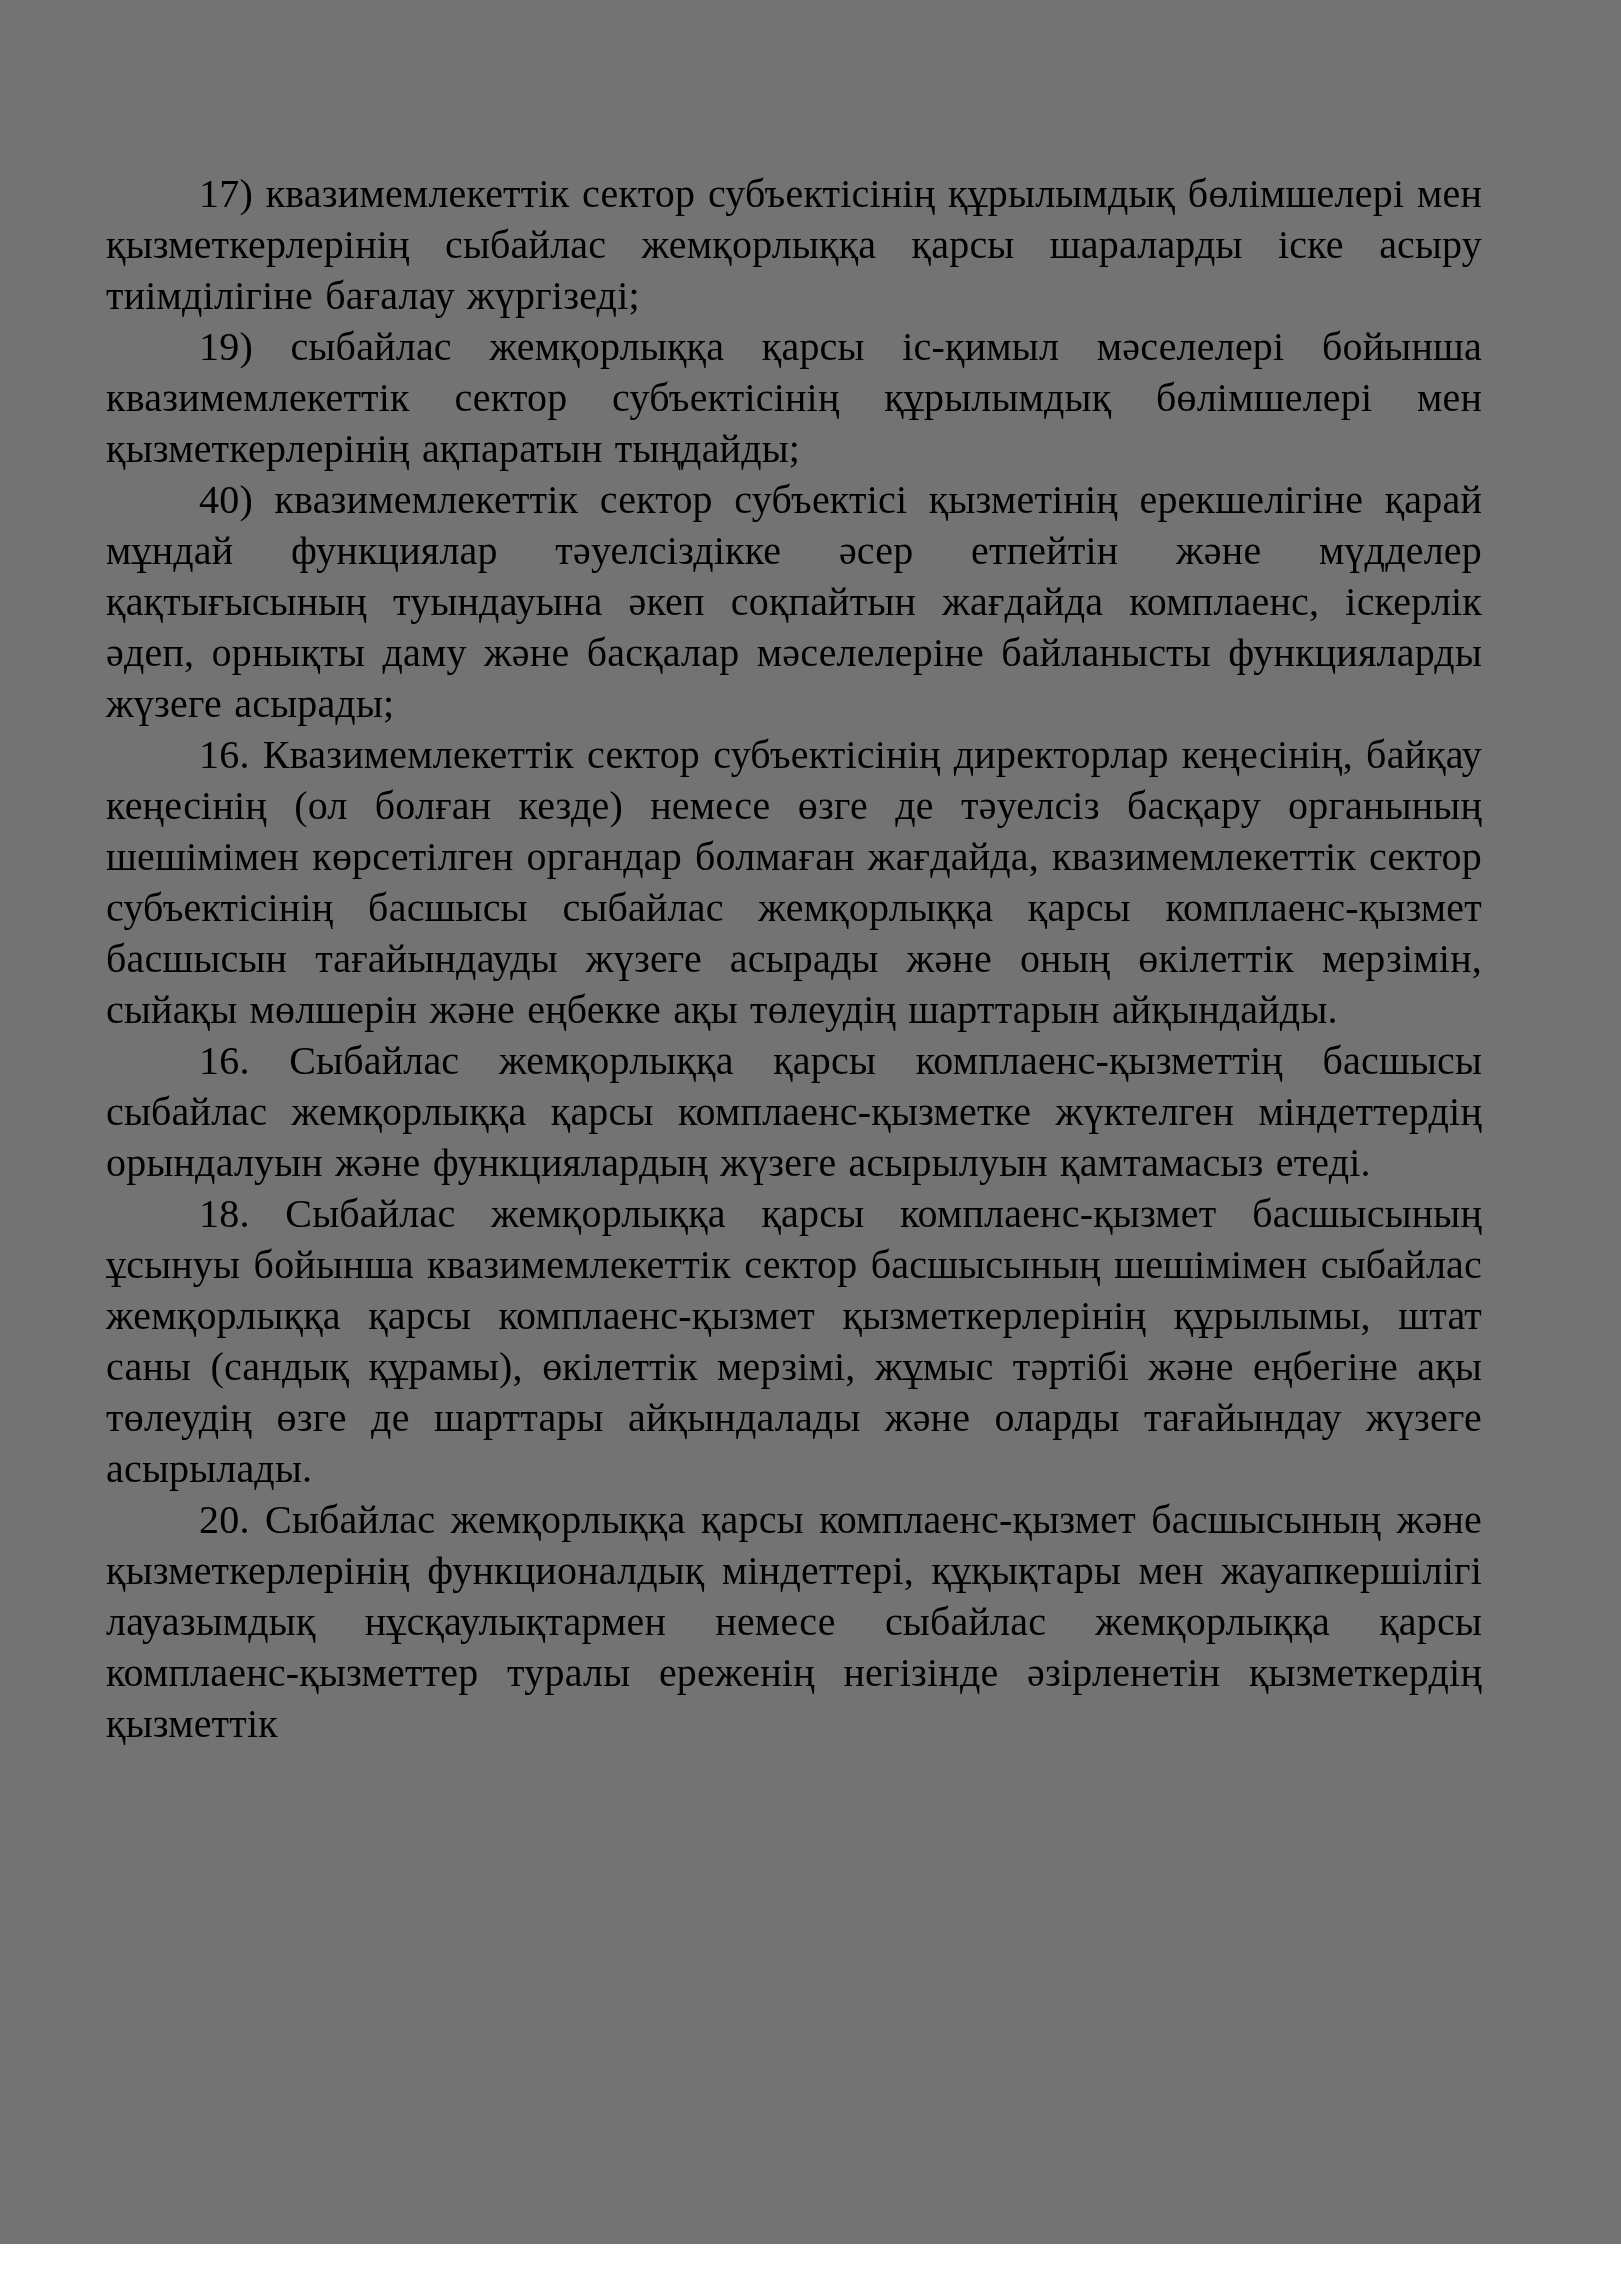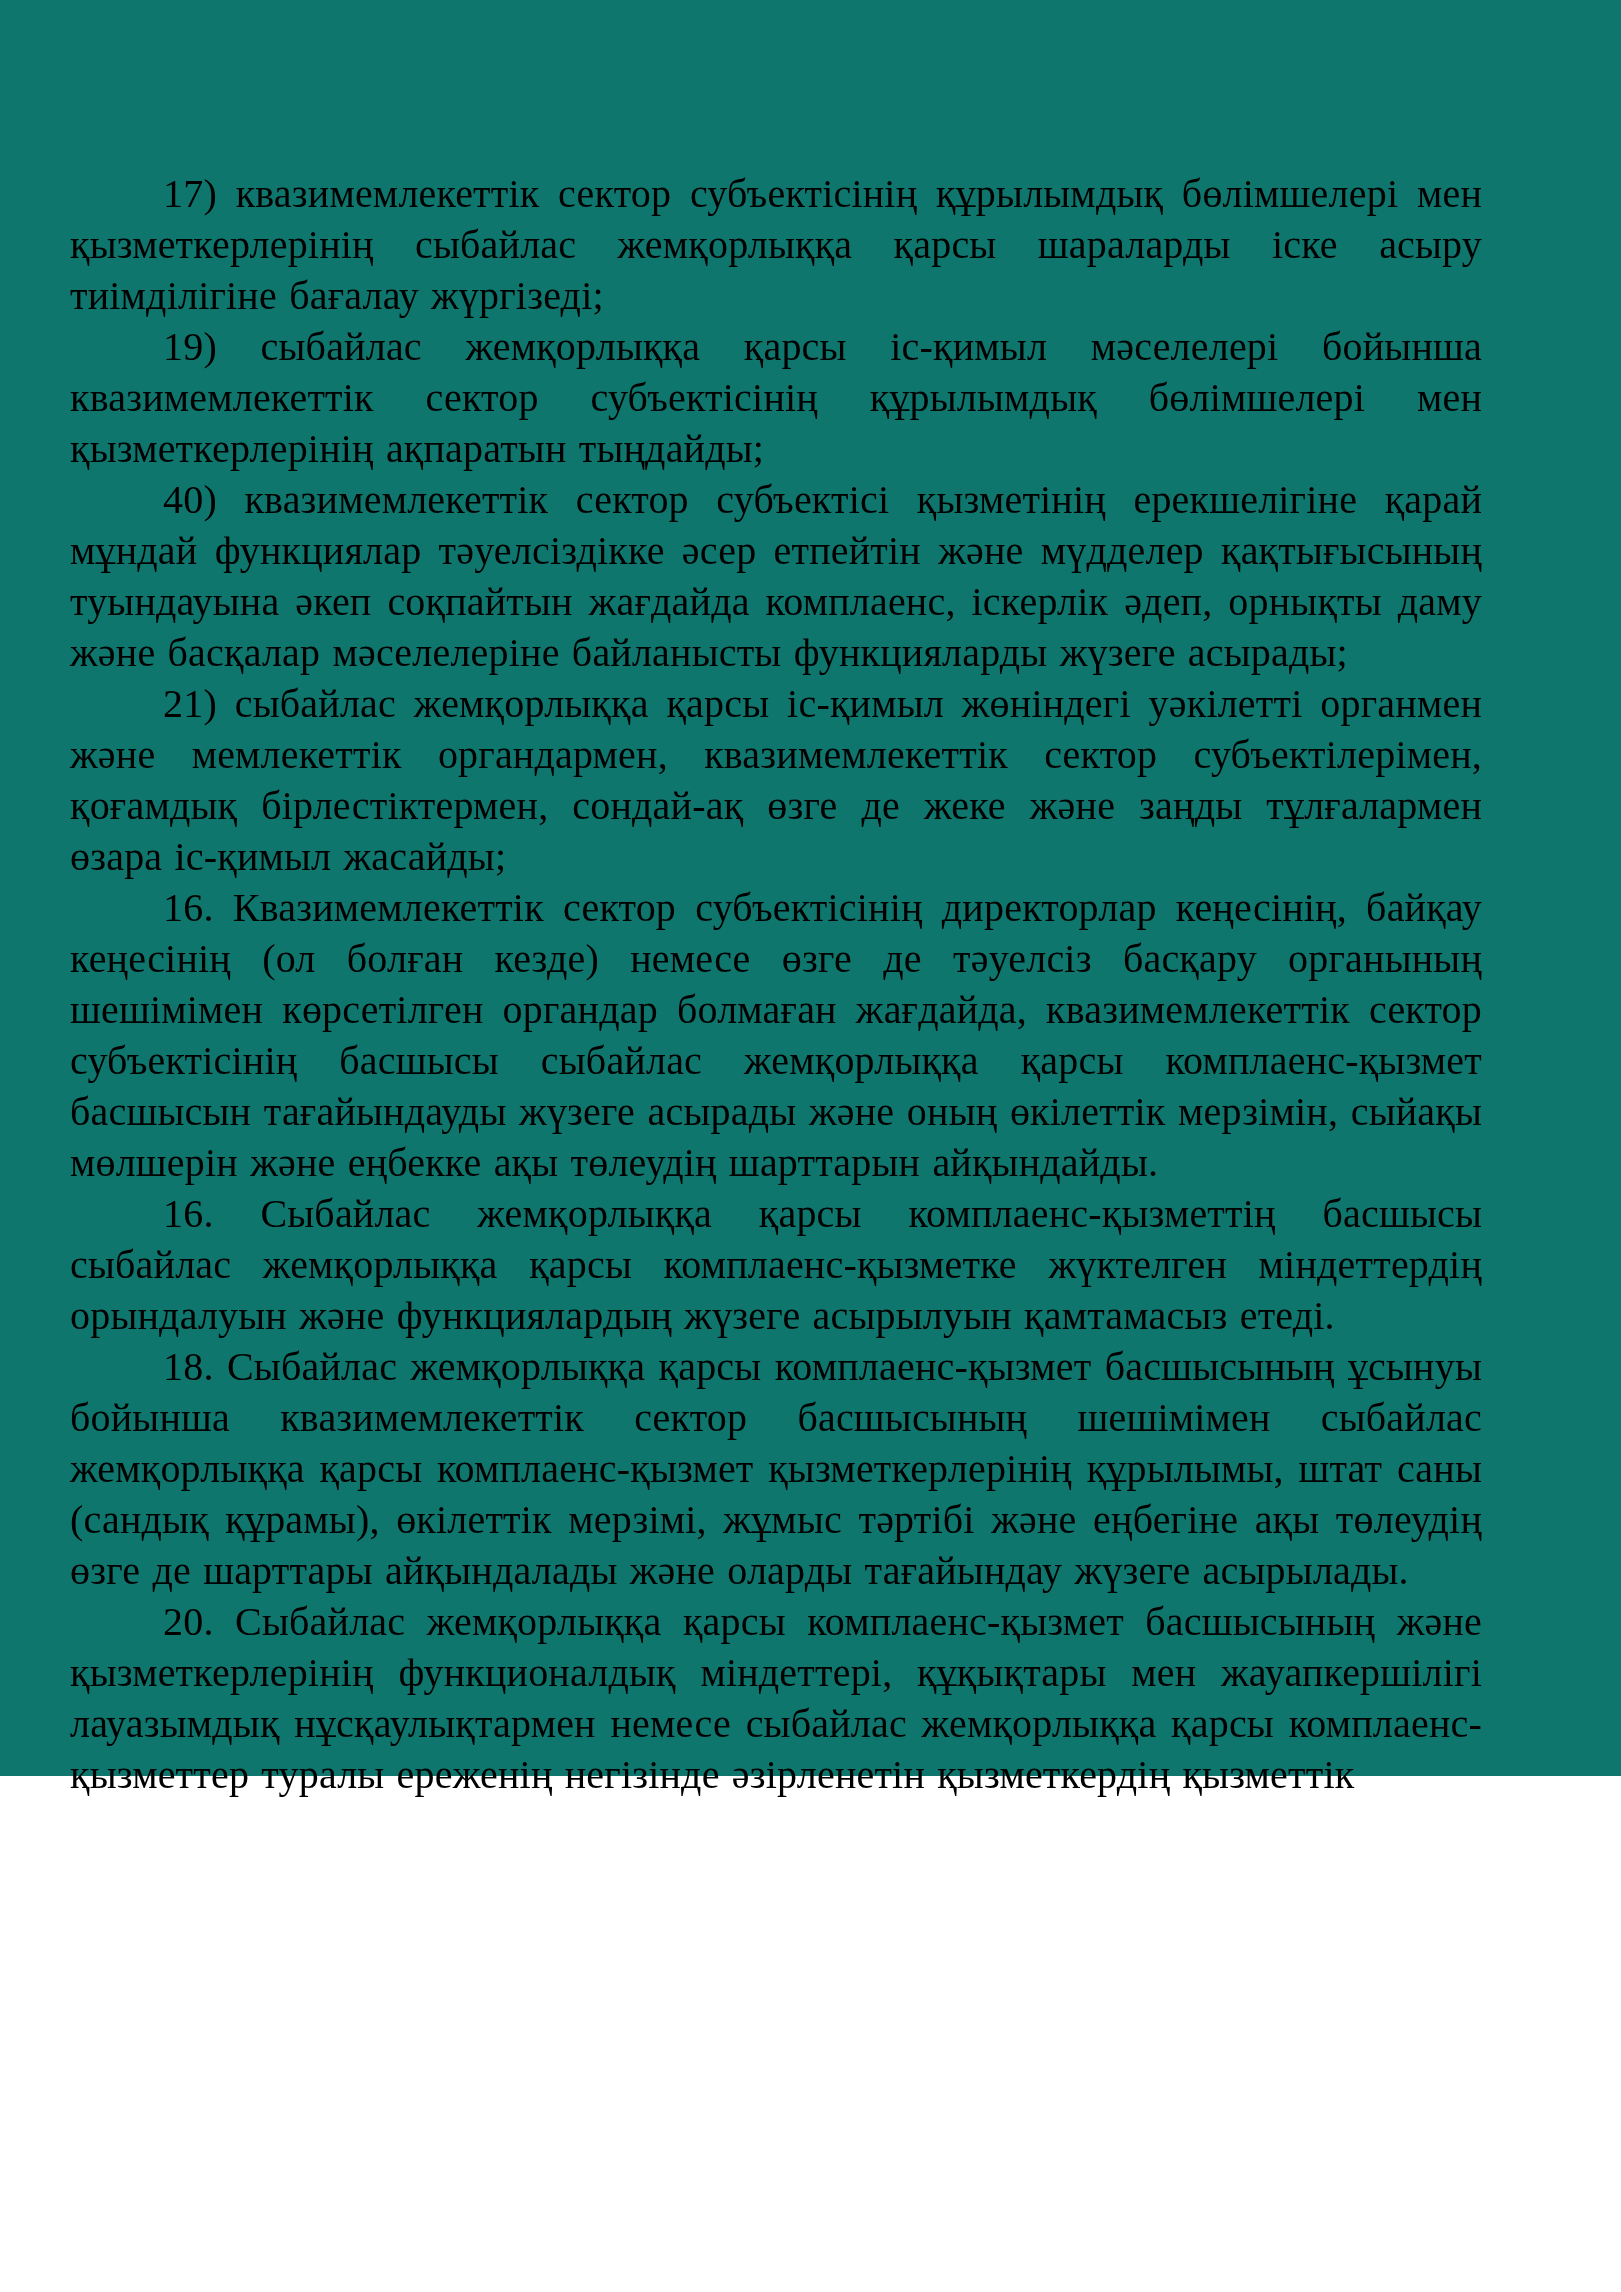--- a/index.html
+++ b/index.html
@@ -10,23 +10,23 @@
   body {
     width: 1621px;
     height: 2293px;
     overflow: hidden;
     font-family: "Liberation Serif", "DejaVu Serif", serif;
     color: #000000;
   }
   .page {
     box-sizing: border-box;
     width: 1621px;
-    height: 1776px;
-    padding: 168px 139px 0 70px;
-    background: #0f766e;
+    height: 2244px;
+    padding: 168px 139px 0 106px;
+    background: #737373;
   }
   .doc-body p {
     margin: 0;
     padding: 0;
     font-size: 40px;
     line-height: 51px;
     text-align: justify;
     text-indent: 93px;
     letter-spacing: 0.2px;
     word-spacing: 2px;
@@ -34,20 +34,19 @@
   }
 </style>
 </head>
 <body>
 
 <div class="page">
   <div class="doc-body">
       <p>17) квазимемлекеттік сектор субъектісінің құрылымдық бөлімшелері мен қызметкерлерінің сыбайлас жемқорлыққа қарсы шараларды іске асыру тиімділігіне бағалау жүргізеді;</p>
       <p>19) сыбайлас жемқорлыққа қарсы іс-қимыл мәселелері бойынша квазимемлекеттік сектор субъектісінің құрылымдық бөлімшелері мен қызметкерлерінің ақпаратын тыңдайды;</p>
       <p>40) квазимемлекеттік сектор субъектісі қызметінің ерекшелігіне қарай мұндай функциялар тәуелсіздікке әсер етпейтін және мүдделер қақтығысының туындауына әкеп соқпайтын жағдайда комплаенс, іскерлік әдеп, орнықты даму және басқалар мәселелеріне байланысты функцияларды жүзеге асырады;</p>
-      <p>21) сыбайлас жемқорлыққа қарсы іс-қимыл жөніндегі уәкілетті органмен және мемлекеттік органдармен, квазимемлекеттік сектор субъектілерімен, қоғамдық бірлестіктермен, сондай-ақ өзге де жеке және заңды тұлғалармен өзара іс-қимыл жасайды;</p>
       <p>16. Квазимемлекеттік сектор субъектісінің директорлар кеңесінің, байқау кеңесінің (ол болған кезде) немесе өзге де тәуелсіз басқару органының шешімімен көрсетілген органдар болмаған жағдайда, квазимемлекеттік сектор субъектісінің басшысы сыбайлас жемқорлыққа қарсы комплаенс-қызмет басшысын тағайындауды жүзеге асырады және оның өкілеттік мерзімін, сыйақы мөлшерін және еңбекке ақы төлеудің шарттарын айқындайды.</p>
       <p>16. Сыбайлас жемқорлыққа қарсы комплаенс-қызметтің басшысы сыбайлас жемқорлыққа қарсы комплаенс-қызметке жүктелген міндеттердің орындалуын және функциялардың жүзеге асырылуын қамтамасыз етеді.</p>
       <p>18. Сыбайлас жемқорлыққа қарсы комплаенс-қызмет басшысының ұсынуы бойынша квазимемлекеттік сектор басшысының шешімімен сыбайлас жемқорлыққа қарсы комплаенс-қызмет қызметкерлерінің құрылымы, штат саны (сандық құрамы), өкілеттік мерзімі, жұмыс тәртібі және еңбегіне ақы төлеудің өзге де шарттары айқындалады және оларды тағайындау жүзеге асырылады.</p>
       <p>20. Сыбайлас жемқорлыққа қарсы комплаенс-қызмет басшысының және қызметкерлерінің функционалдық міндеттері, құқықтары мен жауапкершілігі лауазымдық нұсқаулықтармен немесе сыбайлас жемқорлыққа қарсы комплаенс-қызметтер туралы ереженің негізінде әзірленетін қызметкердің қызметтік</p>
     </div>
 </div>
 
 
 </body></html>

